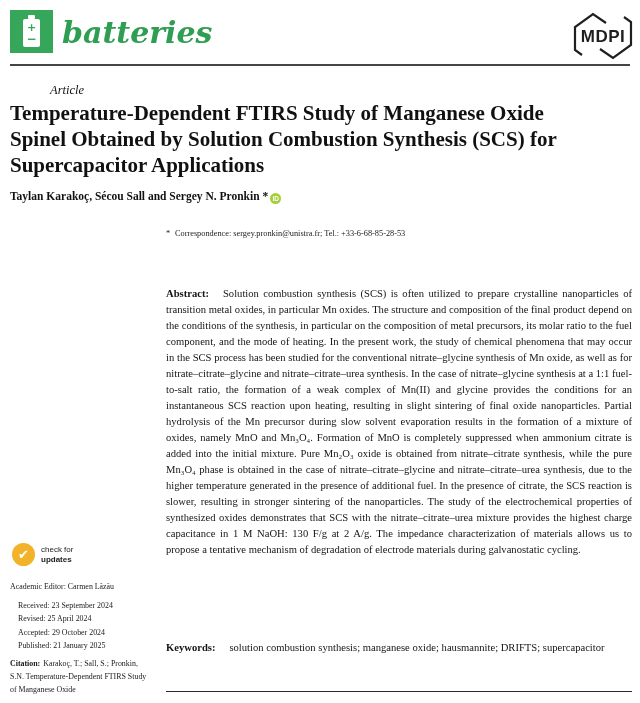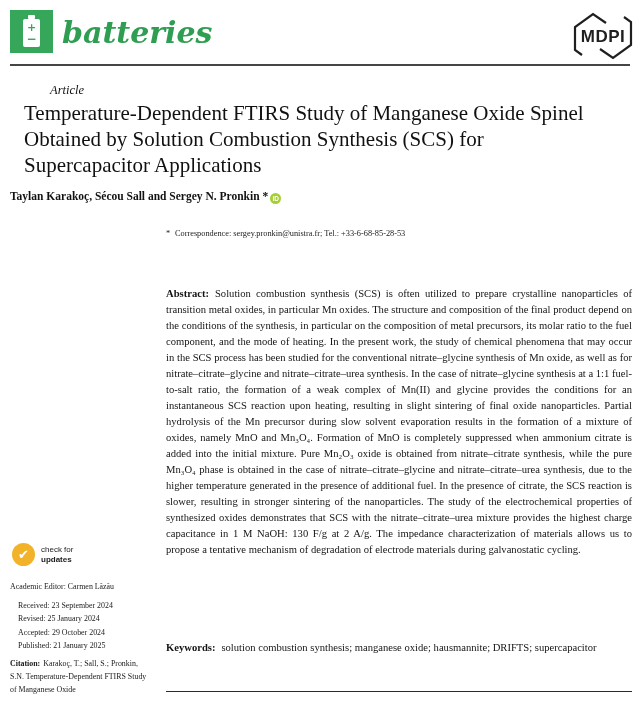--- a/index.html
+++ b/index.html
@@ -19,35 +19,35 @@
                 font-family:"DejaVu Sans",sans-serif; font-weight:bold; font-size:12px; color:#36a65a; }
   .journal-name { position:absolute; left:62px; top:15px; font-family:"DejaVu Serif",serif;
                   font-style:italic; font-weight:bold; font-size:30px; color:#2f9e52; }
   .mdpi { position:absolute; left:572px; top:11px; width:62px; height:50px; }
   .mdpi text { font-family:"Liberation Sans","DejaVu Sans",sans-serif; font-weight:bold;
                font-size:17px; letter-spacing:0.5px; fill:#1f1f1f; }
   .header-rule { position:absolute; left:10px; top:64px; width:620px; height:2px; background:#454545; }
 
   
   .article-label { position:absolute; left:10px; top:83px; font-style:italic; font-size:12.5px; color:#111;margin-left:40px; }
-  .title { position:absolute; left:24px; top:100px; width:560px; font-weight:normal;
+  .title { position:absolute; left:10px; top:100px; width:560px; font-weight:bold;
            font-size:21px; line-height:26px; color:#111; }
   .authors { position:absolute; left:10px; top:190px; font-weight:bold; font-size:11.5px; color:#111; }
   .corr-star { font-weight:bold; }
   .orcid { display:inline-block; width:11px; height:11px; border-radius:50%; background:#a6ce39;
            color:#ffffff; font-family:"Liberation Sans","DejaVu Sans",sans-serif; font-weight:bold;
            font-size:6.5px; line-height:11px; text-align:center; vertical-align:-1px; margin-left:2px; }
 
   
   .affil { position:absolute; left:166px; top:228px; width:466px; font-size:8.3px; line-height:12px; color:#1a1a1a; }
   .affil-corr { }
   .corr-marker { display:inline-block; width:9px; }
   .abstract { position:absolute; left:166px; top:286px; width:466px; font-size:10.6px;
               line-height:16px; text-align:justify; color:#141414; }
-  .plabel { margin-right:6px; }
+  .plabel { margin-right:14px; }
   .keywords { position:absolute; left:166px; top:640px; width:466px; font-size:10.6px;
               line-height:16px; text-align:justify; color:#141414; }
   .bottom-rule { position:absolute; left:166px; top:691px; width:466px; height:1px; background:#2b2b2b; }
 
   
   .badge { position:absolute; left:12px; top:543px; display:flex; align-items:center; gap:6px; cursor:pointer; }
   .badge-circle { width:23px; height:23px; border-radius:50%; background:#f2b32a; color:#ffffff;
                   font-family:"DejaVu Sans",sans-serif; font-size:13px; line-height:23px;
                   text-align:center; font-weight:bold; }
   .badge-text { font-family:"Liberation Sans","DejaVu Sans",sans-serif; font-size:8px;
@@ -100,20 +100,20 @@
     <div class="badge-text">
       <div class="b1">check for</div>
       <div class="b2">updates</div>
     </div>
   </div>
 
   <div class="side-editor">Academic Editor: Carmen Lăzău</div>
 
   <div class="side-dates">
     <div>Received: 23 September 2024</div>
-    <div>Revised: 25 January 2024</div>
+    <div>Revised: 25 April 2024</div>
     <div>Accepted: 29 October 2024</div>
     <div>Published: 21 January 2025</div>
   </div>
 
   <div class="side-citation"><b>Citation:</b><span>Karakoç, T.; Sall, S.; Pronkin, S.N. Temperature-Dependent FTIRS Study of Manganese Oxide</span></div>
 
 </div>
 
 </body></html>

